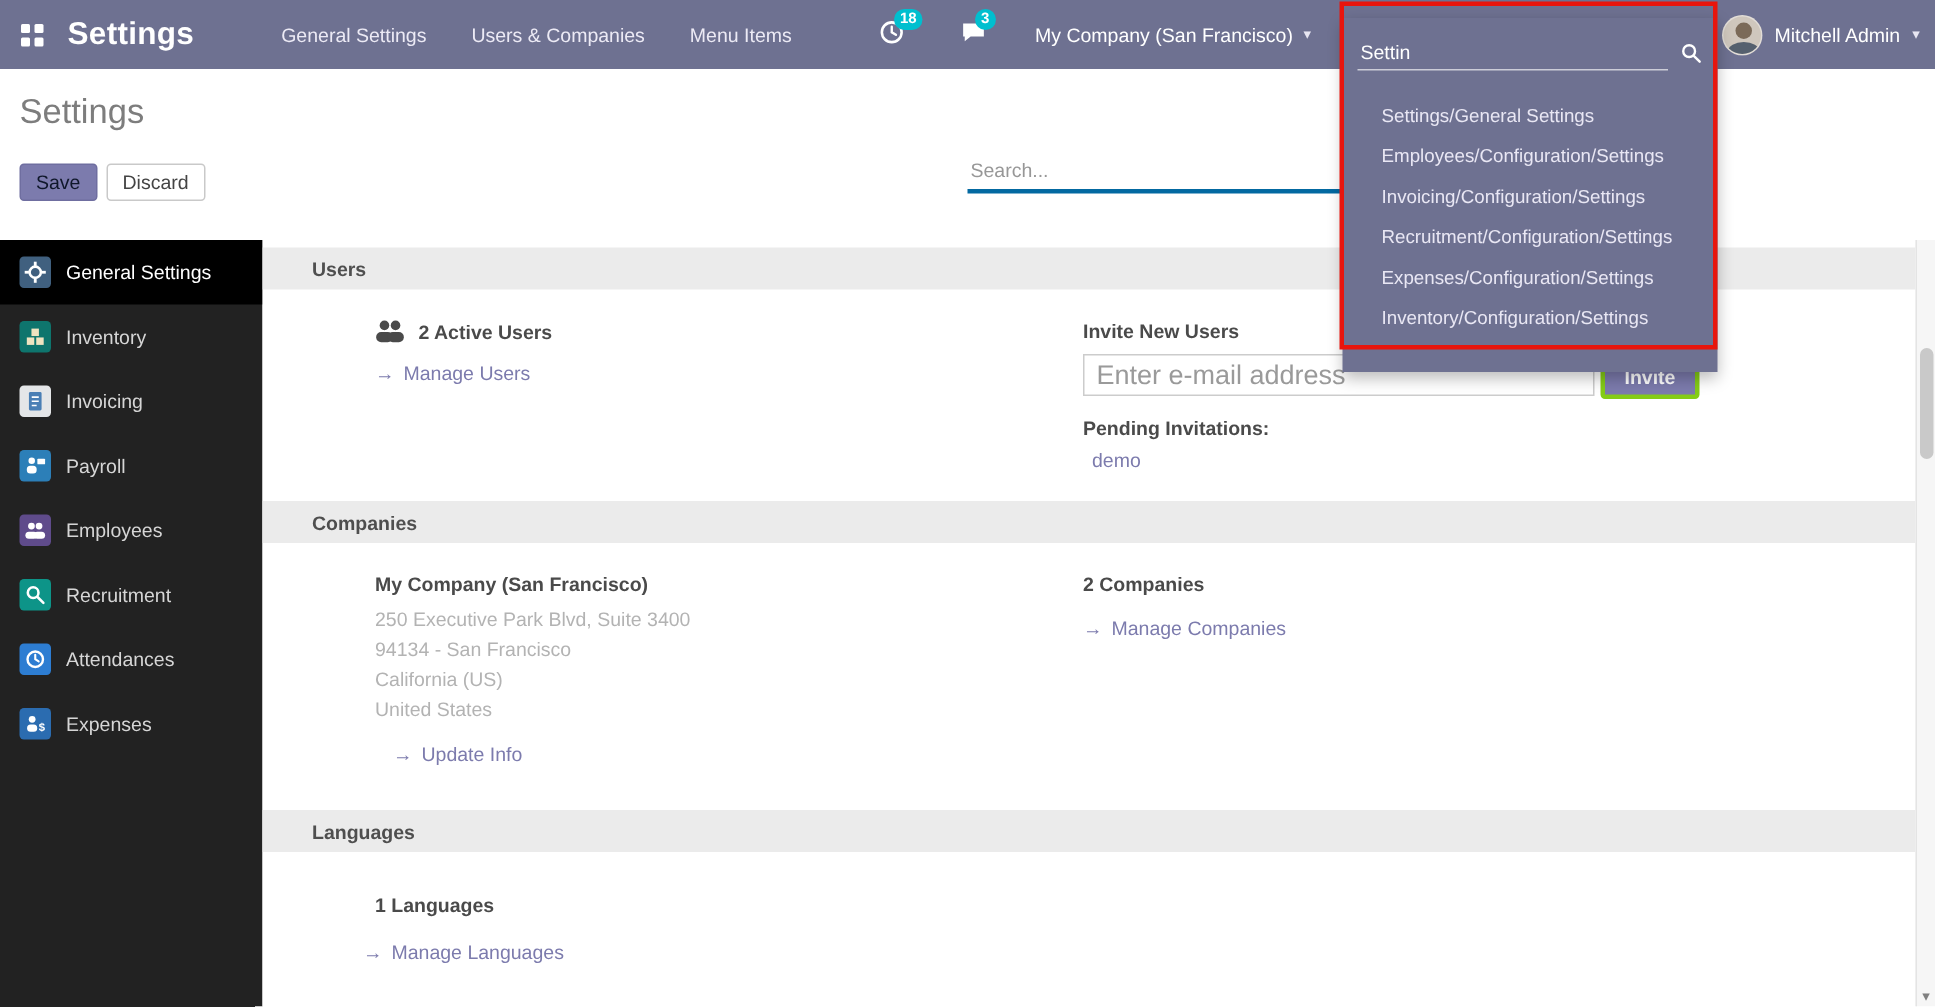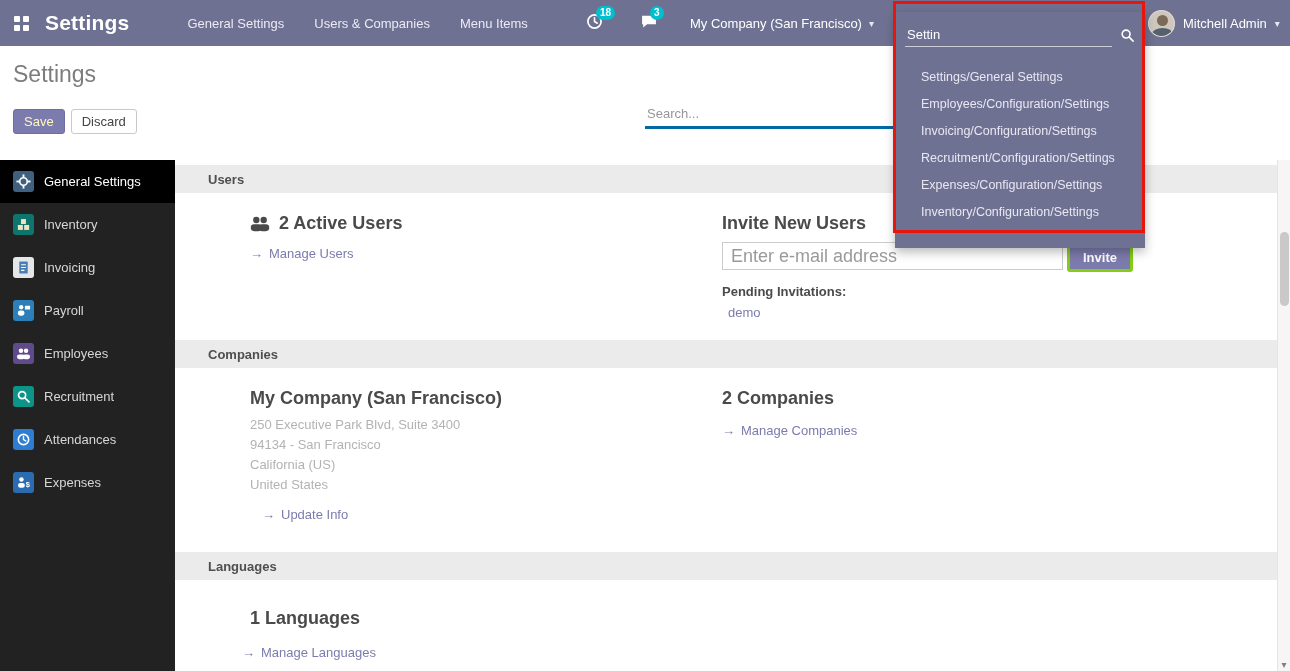--- a/index.html
+++ b/index.html
@@ -32,21 +32,21 @@
   .dd-input::placeholder { color:#ddd; }
   .dd-list { padding-top:6px; }
   .dd-item { height:27px; line-height:27px; padding-left:26px; color:#e9e7f4; font-size:12.5px; cursor:pointer; white-space:nowrap; }
   .hl-box { position:absolute; left:893px; top:1px; width:252px; height:232px; border:3px solid #e8150d; z-index:60; pointer-events:none; }
 
   
   .control { position:absolute; top:46px; left:0; right:0; height:114px; background:#fff; z-index:10; }
   .page-title { position:absolute; left:13px; top:15px; font-size:23px; color:#7d7d7d; }
   .cp-btns { position:absolute; left:13px; top:63px; display:flex; gap:6px; }
   .btn { font-size:13px; padding:4px 10px; border-radius:3px; cursor:pointer; font-family:"Liberation Sans", sans-serif; }
-  .btn-save { background:#7c7bad; border:1px solid #6f6ea0; color:#fef9c3; }
+  .btn-save { background:#7c7bad; border:1px solid #6f6ea0; color:#0f172a; }
   .btn-discard { background:#fff; border:1px solid #c9c9c9; color:#444; }
   .cp-search { position:absolute; left:645px; top:55px; width:440px; }
   .cp-search input { width:100%; border:none; border-bottom:3px solid #0369a1; font-size:13px; padding:5px 2px; color:#444; outline:none; }
   .cp-search input::placeholder { color:#979797; }
 
   
   .main { position:absolute; top:160px; left:0; right:0; bottom:0; display:flex; }
   .sidebar { width:175px; background:#222; color:#d6d6d6; flex-shrink:0; }
   .side-item { display:flex; align-items:center; height:43px; padding-left:13px; font-size:13px; cursor:pointer; }
   .side-item.active { background:#000; color:#fff; }
@@ -57,21 +57,21 @@
   .ico-attendances { background:#2d7dd2; } .ico-expenses { background:#2b6cb0; }
 
   .content { flex:1; background:#fff; overflow:hidden; }
   .band { height:28px; background:#ebebeb; display:flex; align-items:center; padding-left:33px; font-weight:700; color:#4f4f4f; font-size:13px; }
   .band-first { margin-top:5px; }
   .sec { display:grid; grid-template-columns:547px 1fr; }
   .sec-left { padding:20px 0 0 75px; }
   .sec-right { padding:20px 24px 0 0; }
   .sec-users { margin-bottom:20px; }
   .sec-companies { margin-bottom:30px; }
-  .bold-row { display:flex; align-items:center; gap:9px; color:#4a4a4a; font-weight:700; font-size:18px; }
+  .bold-row { display:flex; align-items:center; gap:9px; color:#4a4a4a; font-weight:700; font-size:13px; }
   .link { color:#7c7bad; font-size:13px; display:inline-flex; gap:6px; align-items:center; cursor:pointer; }
   .mt12 { margin-top:12px; } .mt14 { margin-top:14px; } .mt16 { margin-top:16px; }
   .addr { color:#b3b3b3; line-height:20px; margin-top:6px; }
   .invite-row { display:flex; margin-top:8px; }
   .invite-input { width:341px; height:28px; border:1px solid #ccc; padding:0 8px; font-size:18px; color:#555; outline:none; }
   .invite-input::placeholder { color:#9a9a9a; }
   .invite-btn { height:30px; margin-left:4px; background:#7c7bad; border:3px solid #84cc16; color:#fff; padding:0 13px; border-radius:3px; font-weight:700; font-size:13px; cursor:pointer; }
   .pending { margin-top:12px; color:#4a4a4a; font-weight:700; }
   .pending-user { margin-top:6px; padding-left:6px; }
   .lang-pad { padding:28px 0 0 75px; }

